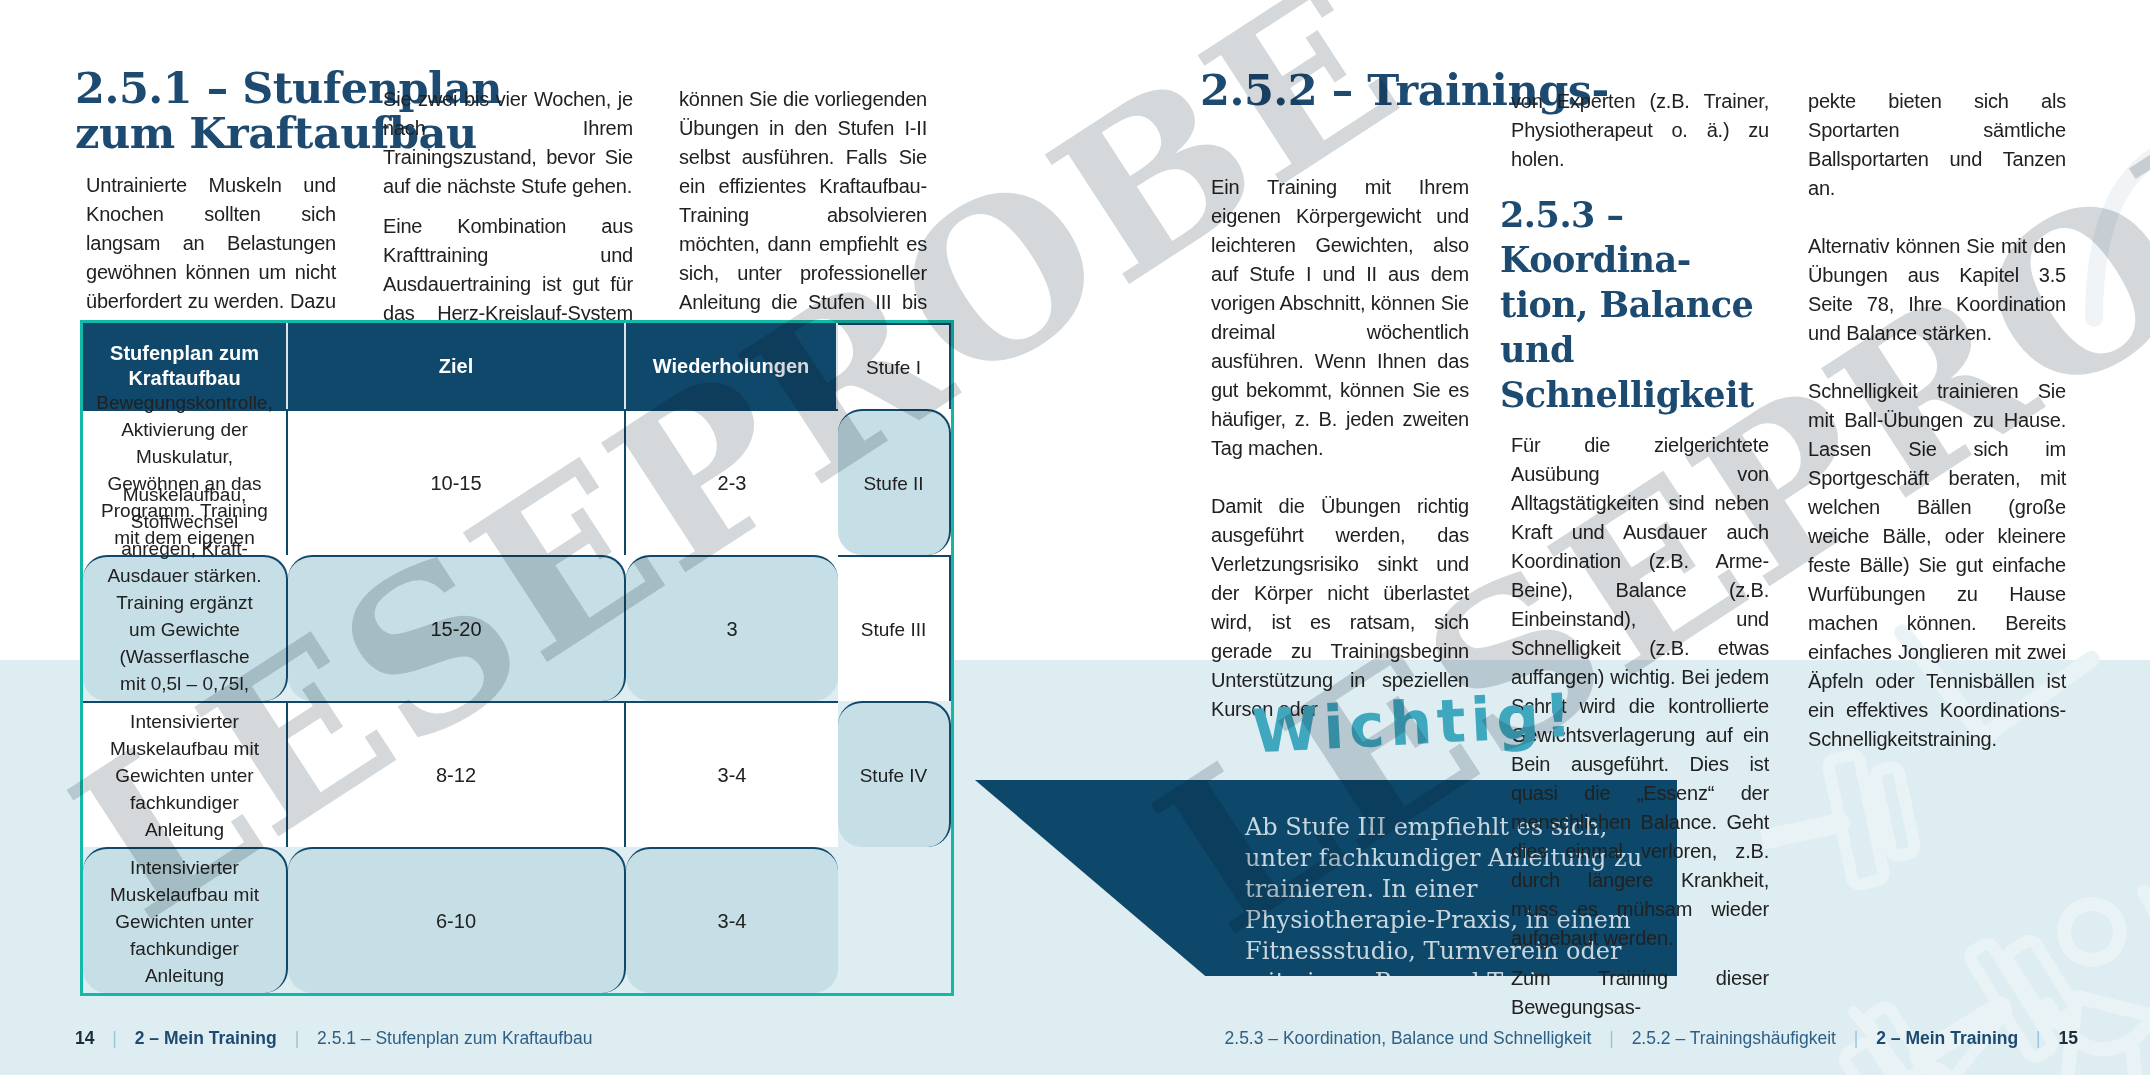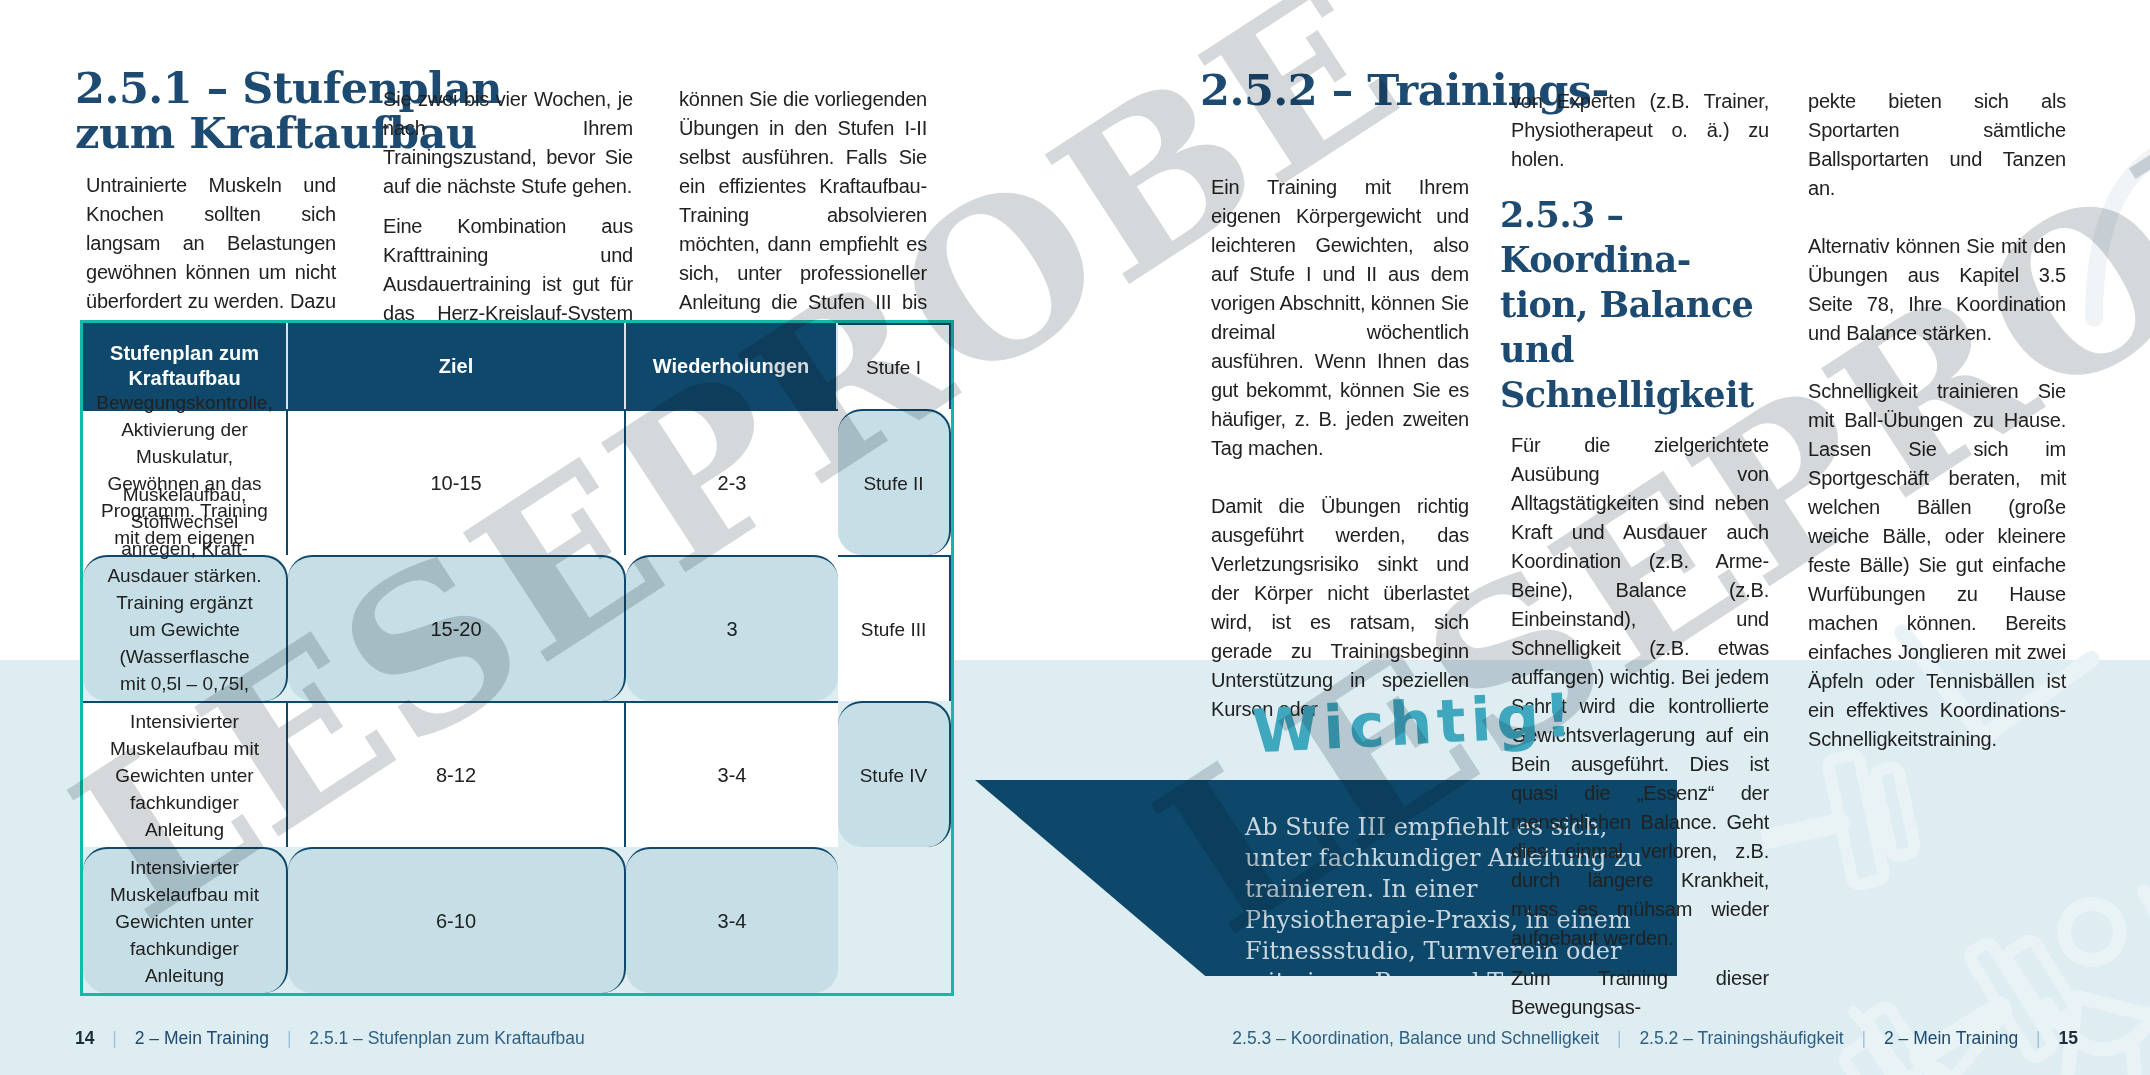--- a/index.html
+++ b/index.html
@@ -39,21 +39,21 @@
   .callout{position:absolute;left:975px;top:780px;width:702px;height:196px;background:#0d486b;z-index:9;
            clip-path:polygon(0 0,100% 0,100% 100%,32.8% 100%);}
   .callout-text{position:absolute;left:270px;top:32px;width:402px;
                 font-family:"DejaVu Serif",serif;font-size:24px;line-height:31px;color:#c9d6de;text-align:left;}
 
   
   .footer{position:absolute;top:1028px;font-size:17.5px;color:#2e5f85;z-index:10;white-space:nowrap;}
   .footer-left{left:75px;}
   .footer-right{right:72px;text-align:right;}
   .fsep{color:#9cc4d8;margin:0 13px;font-weight:400;}
-  .fbook{font-weight:400;color:#1c4a70;}
+  .fbook{font-weight:700;color:#1c4a70;}
   .fpage{font-weight:700;color:#1d2d3a;}
 
   
   .watermark{position:absolute;z-index:50;font-family:"DejaVu Serif",serif;font-weight:700;
              font-size:212px;letter-spacing:3px;color:rgba(148,157,165,0.40);
              transform-origin:0 0;transform:rotate(-33deg);mix-blend-mode:multiply;
              pointer-events:none;white-space:nowrap;}
   .wm-left{left:34px;top:758px;}
   .wm-right{left:1118px;top:772px;}
 

